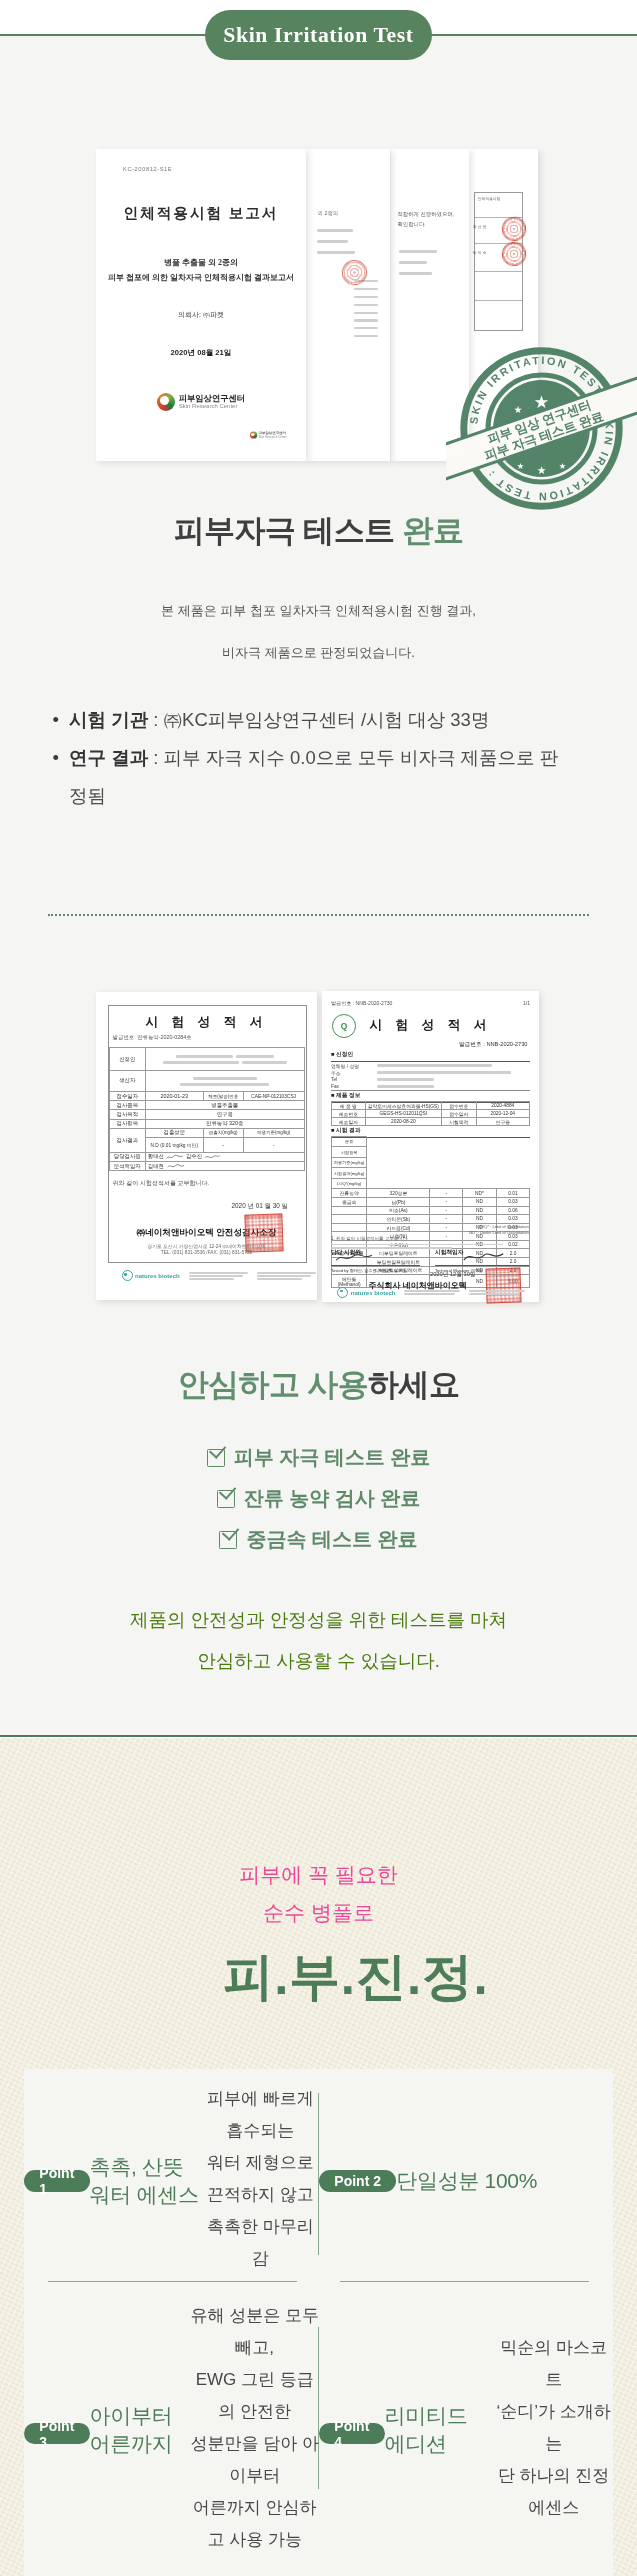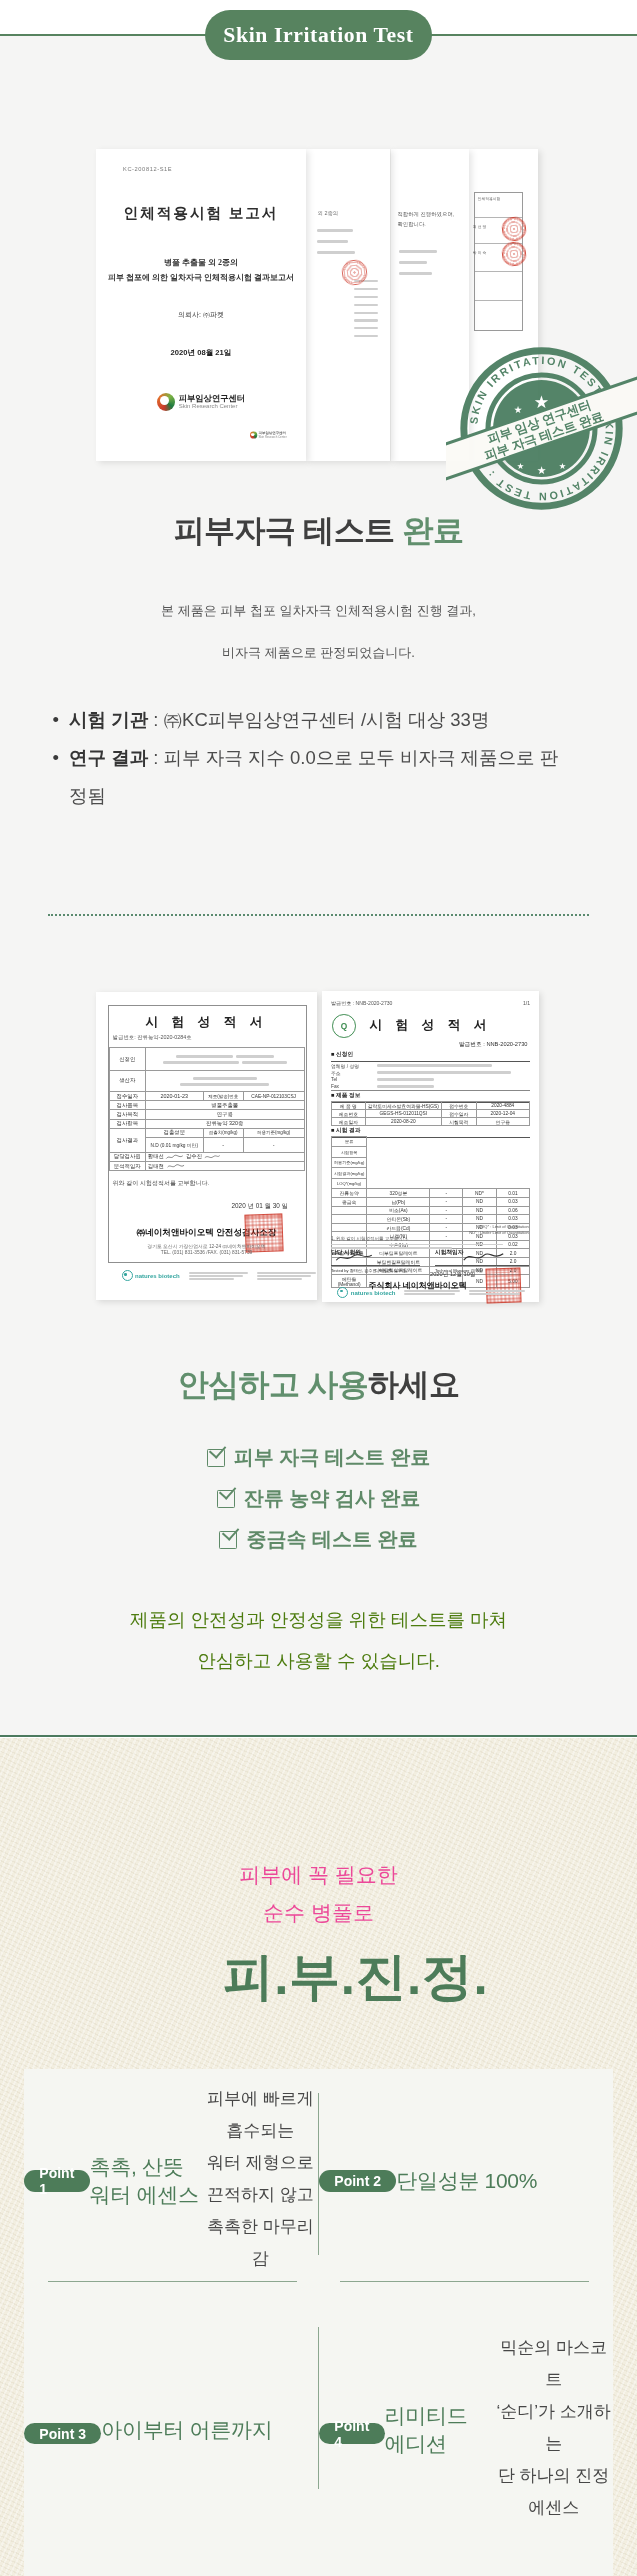--- a/index.html
+++ b/index.html
@@ -621,20 +621,26 @@
       <div>촉촉한 마무리감</div>
     </div>
 </div>
 <div id="pc2" class="pcell">
   <div class="pbadge">Point 2</div>
   <div class="ptitle">단일성분 100%</div>
 </div>
 <div id="pc3" class="pcell">
   <div class="pbadge">Point 3</div>
   <div class="ptitle">아이부터 어른까지</div>
+  <div class="pbody">
+      <div>유해 성분은 모두 빼고,</div>
+      <div>EWG 그린 등급의 안전한</div>
+      <div>성분만을 담아 아이부터</div>
+      <div>어른까지 안심하고 사용 가능</div>
+    </div>
 </div>
 <div id="pc4" class="pcell">
   <div class="pbadge">Point 4</div>
   <div class="ptitle">리미티드 에디션</div>
   <div class="pbody">
       <div>믹순의 마스코트</div>
       <div>‘순디’가 소개하는</div>
       <div>단 하나의 진정 에센스</div>
     </div>
 </div>

